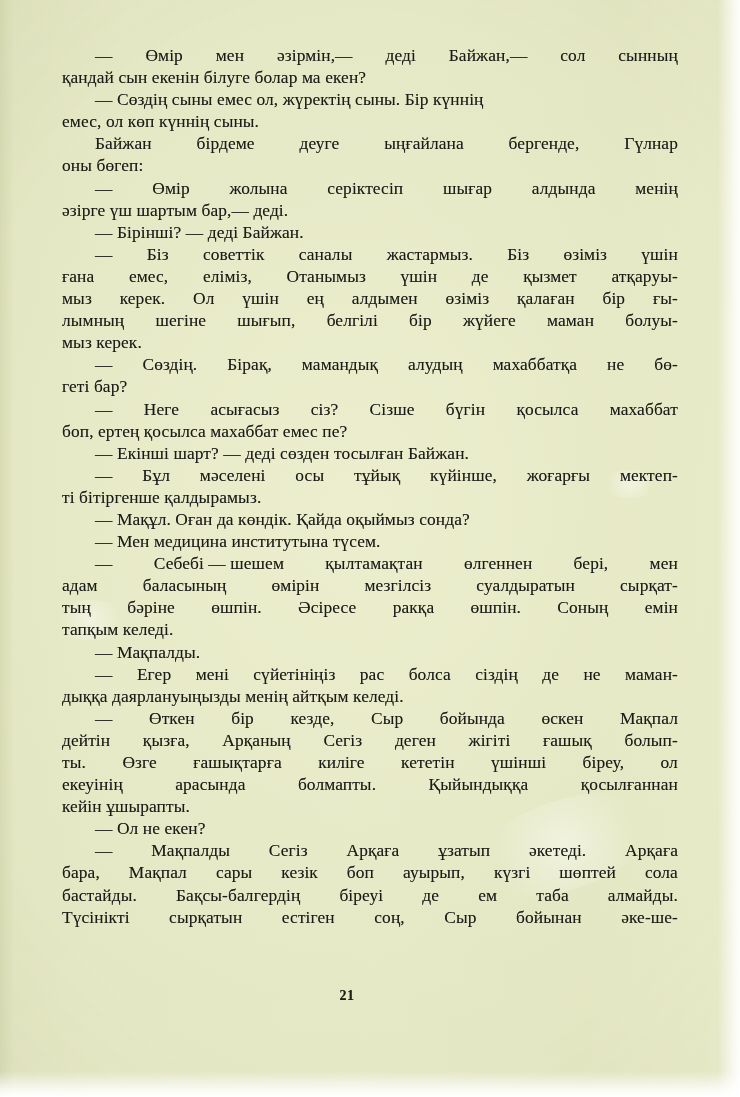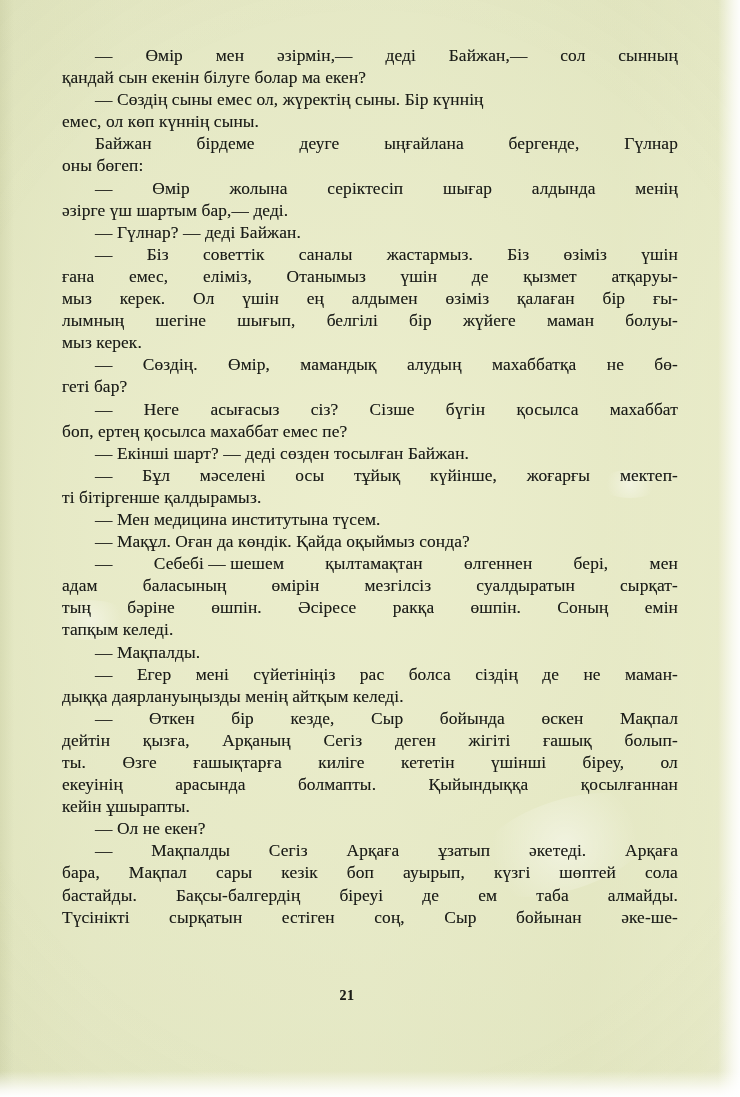--- a/index.html
+++ b/index.html
@@ -132,35 +132,35 @@
   <div class="text-block">
     <p class="para" id="lines-host" style="text-indent: 0px;">
         <span class="line-j line-indent"><span>—</span><span>Өмір</span><span>мен</span><span>әзірмін,—</span><span>деді</span><span>Байжан,—</span><span>сол</span><span>сынның</span></span>
         <span class="line">қандай сын екенін білуге болар ма екен?</span>
         <span class="line line-indent">— Сөздің сыны емес ол, жүректің сыны. Бір күннің</span>
         <span class="line">емес, ол көп күннің сыны.</span>
         <span class="line-j line-indent"><span>Байжан</span><span>бірдеме</span><span>деуге</span><span>ыңғайлана</span><span>бергенде,</span><span>Гүлнар</span></span>
         <span class="line">оны бөгеп:</span>
         <span class="line-j line-indent"><span>—</span><span>Өмір</span><span>жолына</span><span>серіктесіп</span><span>шығар</span><span>алдында</span><span>менің</span></span>
         <span class="line">әзірге үш шартым бар,— деді.</span>
-        <span class="line line-indent">— Гүлнар? — деді Байжан.</span>
+        <span class="line line-indent">— Бірінші? — деді Байжан.</span>
         <span class="line-j line-indent"><span>—</span><span>Біз</span><span>советтік</span><span>саналы</span><span>жастармыз.</span><span>Біз</span><span>өзіміз</span><span>үшін</span></span>
         <span class="line-j"><span>ғана</span><span>емес,</span><span>еліміз,</span><span>Отанымыз</span><span>үшін</span><span>де</span><span>қызмет</span><span>атқаруы-</span></span>
         <span class="line-j"><span>мыз</span><span>керек.</span><span>Ол</span><span>үшін</span><span>ең</span><span>алдымен</span><span>өзіміз</span><span>қалаған</span><span>бір</span><span>ғы-</span></span>
         <span class="line-j"><span>лымның</span><span>шегіне</span><span>шығып,</span><span>белгілі</span><span>бір</span><span>жүйеге</span><span>маман</span><span>болуы-</span></span>
         <span class="line">мыз керек.</span>
-        <span class="line-j line-indent"><span>—</span><span>Сөздің.</span><span>Өмір,</span><span>мамандық</span><span>алудың</span><span>махаббатқа</span><span>не</span><span>бө-</span></span>
+        <span class="line-j line-indent"><span>—</span><span>Сөздің.</span><span>Бірақ,</span><span>мамандық</span><span>алудың</span><span>махаббатқа</span><span>не</span><span>бө-</span></span>
         <span class="line">геті бар?</span>
         <span class="line-j line-indent"><span>—</span><span>Неге</span><span>асығасыз</span><span>сіз?</span><span>Сізше</span><span>бүгін</span><span>қосылса</span><span>махаббат</span></span>
         <span class="line">боп, ертең қосылса махаббат емес пе?</span>
         <span class="line line-indent">— Екінші шарт? — деді сөзден тосылған Байжан.</span>
         <span class="line-j line-indent"><span>—</span><span>Бұл</span><span>мәселені</span><span>осы</span><span>тұйық</span><span>күйінше,</span><span>жоғарғы</span><span>мектеп-</span></span>
         <span class="line">ті бітіргенше қалдырамыз.</span>
+        <span class="line line-indent">— Мақұл. Оған да көндік. Қайда оқыймыз сонда?</span>
         <span class="line line-indent">— Мен медицина институтына түсем.</span>
-        <span class="line line-indent">— Мақұл. Оған да көндік. Қайда оқыймыз сонда?</span>
         <span class="line-j line-indent"><span>—</span><span>Себебі — шешем</span><span>қылтамақтан</span><span>өлгеннен</span><span>бері,</span><span>мен</span></span>
         <span class="line-j"><span>адам</span><span>баласының</span><span>өмірін</span><span>мезгілсіз</span><span>суалдыратын</span><span>сырқат-</span></span>
         <span class="line-j"><span>тың</span><span>бәріне</span><span>өшпін.</span><span>Әсіресе</span><span>ракқа</span><span>өшпін.</span><span>Соның</span><span>емін</span></span>
         <span class="line">тапқым келеді.</span>
         <span class="line line-indent">— Мақпалды.</span>
         <span class="line-j line-indent"><span>—</span><span>Егер</span><span>мені</span><span>сүйетініңіз</span><span>рас</span><span>болса</span><span>сіздің</span><span>де</span><span>не</span><span>маман-</span></span>
         <span class="line">дыққа даярлануыңызды менің айтқым келеді.</span>
         <span class="line-j line-indent"><span>—</span><span>Өткен</span><span>бір</span><span>кезде,</span><span>Сыр</span><span>бойында</span><span>өскен</span><span>Мақпал</span></span>
         <span class="line-j"><span>дейтін</span><span>қызға,</span><span>Арқаның</span><span>Сегіз</span><span>деген</span><span>жігіті</span><span>ғашық</span><span>болып-</span></span>
         <span class="line-j"><span>ты.</span><span>Өзге</span><span>ғашықтарға</span><span>киліге</span><span>кететін</span><span>үшінші</span><span>біреу,</span><span>ол</span></span>

